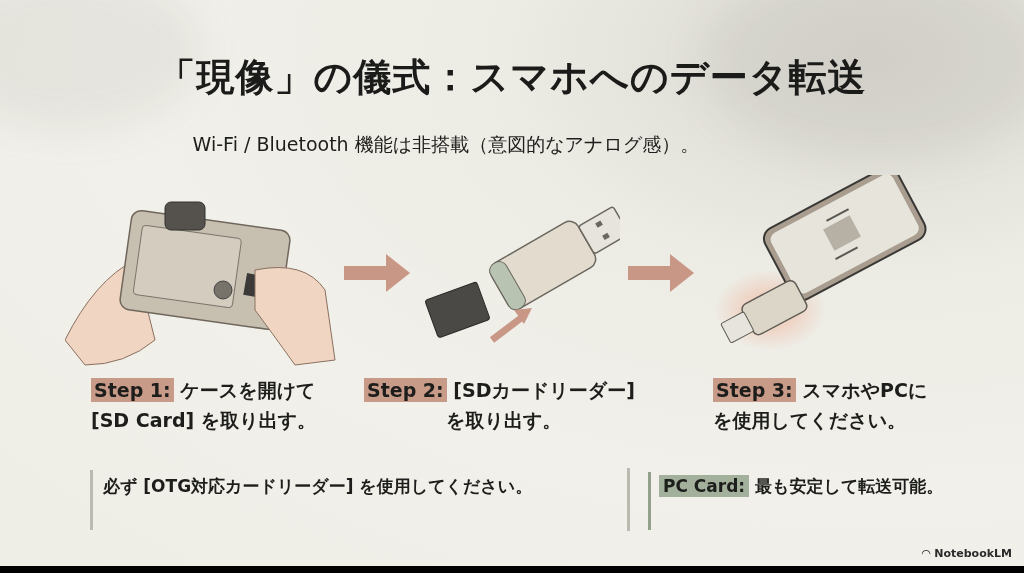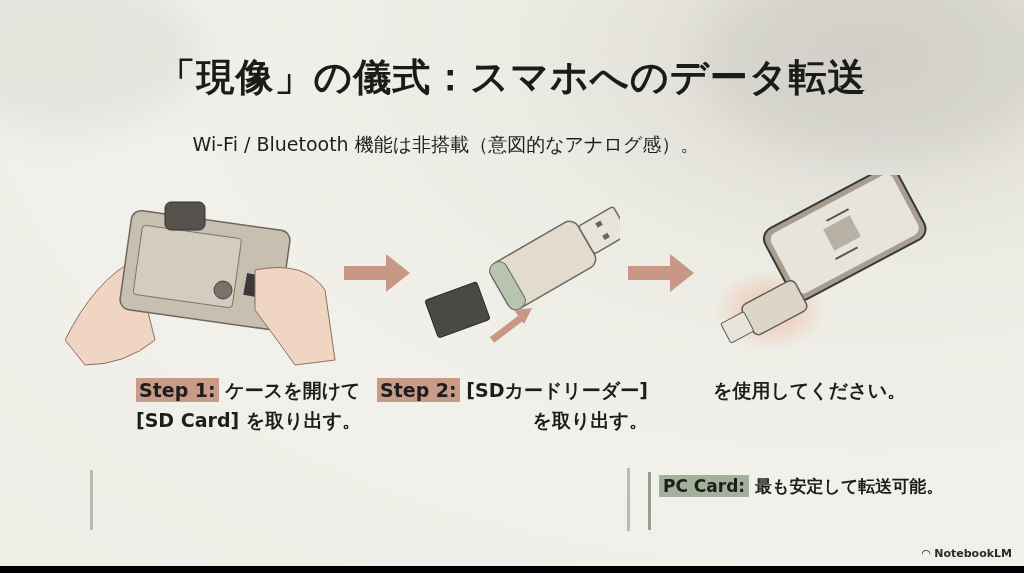--- a/index.html
+++ b/index.html
@@ -83,34 +83,36 @@
       <rect x="118" y="46" width="30" height="24" fill="#b7b0a4"></rect>
       <line x1="125" y1="40" x2="150" y2="40" stroke="#5a5853" stroke-width="2"></line>
       <line x1="115" y1="78" x2="140" y2="78" stroke="#5a5853" stroke-width="2"></line>
     </g>
     <g transform="rotate(-28 55 135)">
       <rect x="30" y="118" width="60" height="34" rx="6" fill="#dcd6c8" stroke="#5f5c55" stroke-width="1.5"></rect>
       <rect x="5" y="124" width="26" height="22" rx="2" fill="#e6e4dd" stroke="#5f5c55"></rect>
     </g>
   </svg>
 
-  <div class="step" style="left:91px;top:375px;margin-left:45px;">
+  <div class="step" style="left:91px;top:375px;">
     <div><span class="tag">Step 1:</span> <span>ケースを開けて</span></div>
     <div>[SD Card] を取り出す。</div>
   </div>
-  <div class="step" style="left:377px;top:375px;text-align:right;">
+  <div class="step" style="left:364px;top:375px;">
     <div><span class="tag">Step 2:</span> <span>[SDカードリーダー]</span></div>
     <div style="padding-left:82px;">を取り出す。</div>
   </div>
   <div class="step" style="left:713px;top:375px;">
+    <div><span class="tag">Step 3:</span> <span>スマホやPCに</span></div>
     <div>を使用してください。</div>
   </div>
 
   <div class="bar" style="left:90px;top:470px;height:60px;"></div>
   <div class="note" style="left:103px;top:472px;">
+    <div>必ず [OTG対応カードリーダー] を使用してください。</div>
   </div>
   <div class="bar" style="left:627px;top:468px;height:63px;"></div>
   <div class="bar green" style="left:648px;top:472px;height:58px;"></div>
   <div class="note" style="left:659px;top:472px;">
     <div><span class="tag">PC Card:</span> <span>最も安定して転送可能。</span></div>
   </div>
 
   <div class="brand">
     <span>◠</span>
     <span>NotebookLM</span>

